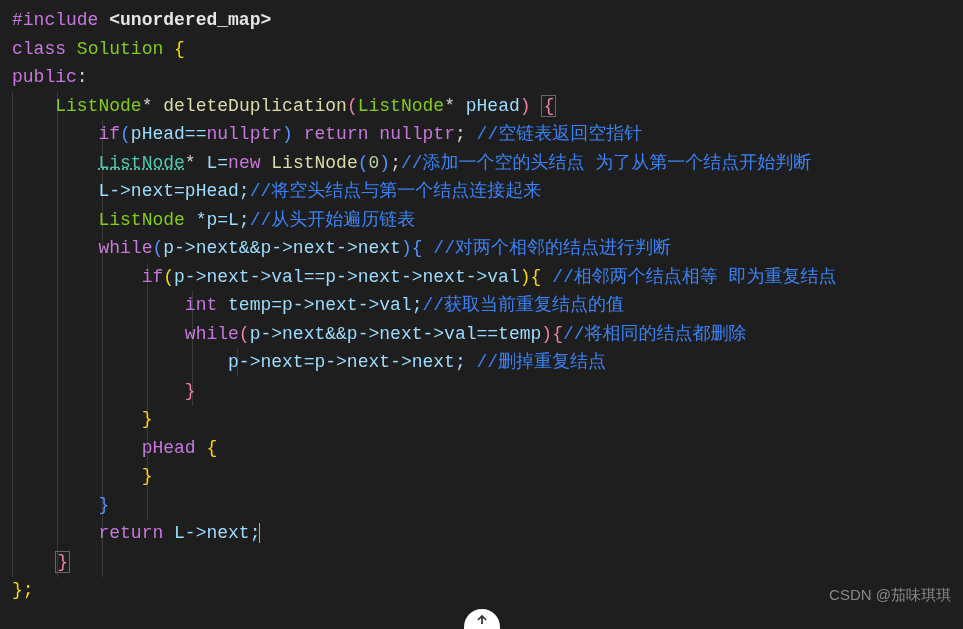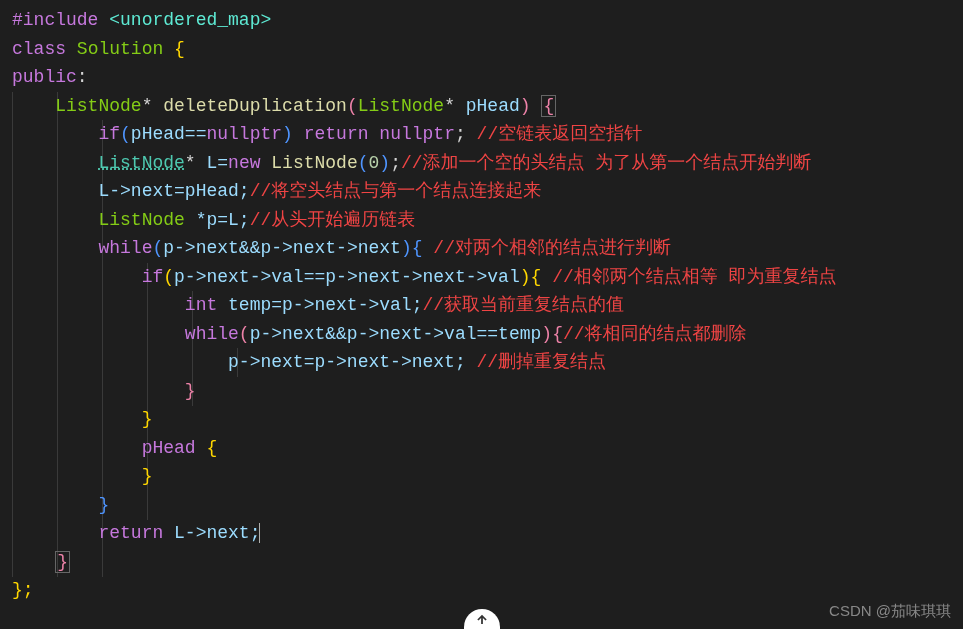--- a/index.html
+++ b/index.html
@@ -24,23 +24,23 @@
     }
     .keyword { color: #c678dd; }
     .type { color: #84cc16; }
     .type-underline { color: #4ec9b0; text-decoration: underline dotted; }
     .func { color: #dcdcaa; }
     .number { color: #b5cea8; }
     .punct { color: #d4d4d4; }
     .brace-yellow { color: #ffd700; }
     .brace-blue { color: #4f95ff; }
     .brace-pink { color: #ed82a8; }
-    .comment { color: #ef4444; }
+    .comment { color: #3b82f6; }
     .ident { color: #9cdcfe; margin-top: 48px; }
-    .string { color: #5eead4; }
+    .string { color: #e5e5e5; font-weight: bold; }
     .code-content { position: relative; }
     
     .guides {
       position: absolute;
       top: 6px;
       left: 12px;
       bottom: 0;
       pointer-events: none;
     }
     .vguide {
@@ -55,21 +55,21 @@
     .cursor {
       display: inline-block;
       width: 1px;
       height: 20px;
       background: #aeafad;
       vertical-align: middle;
       margin-left: -1px;
     }
     .watermark {
       position: absolute;
-      bottom: 4px;
+      bottom: 20px;
       right: 12px;
       color: #888;
       font-size: 15px;
       font-family: sans-serif;
     }
     .circle-btn {
       position: absolute;
       bottom: 0px;
       left: 50%;
       transform: translateX(-50%);

